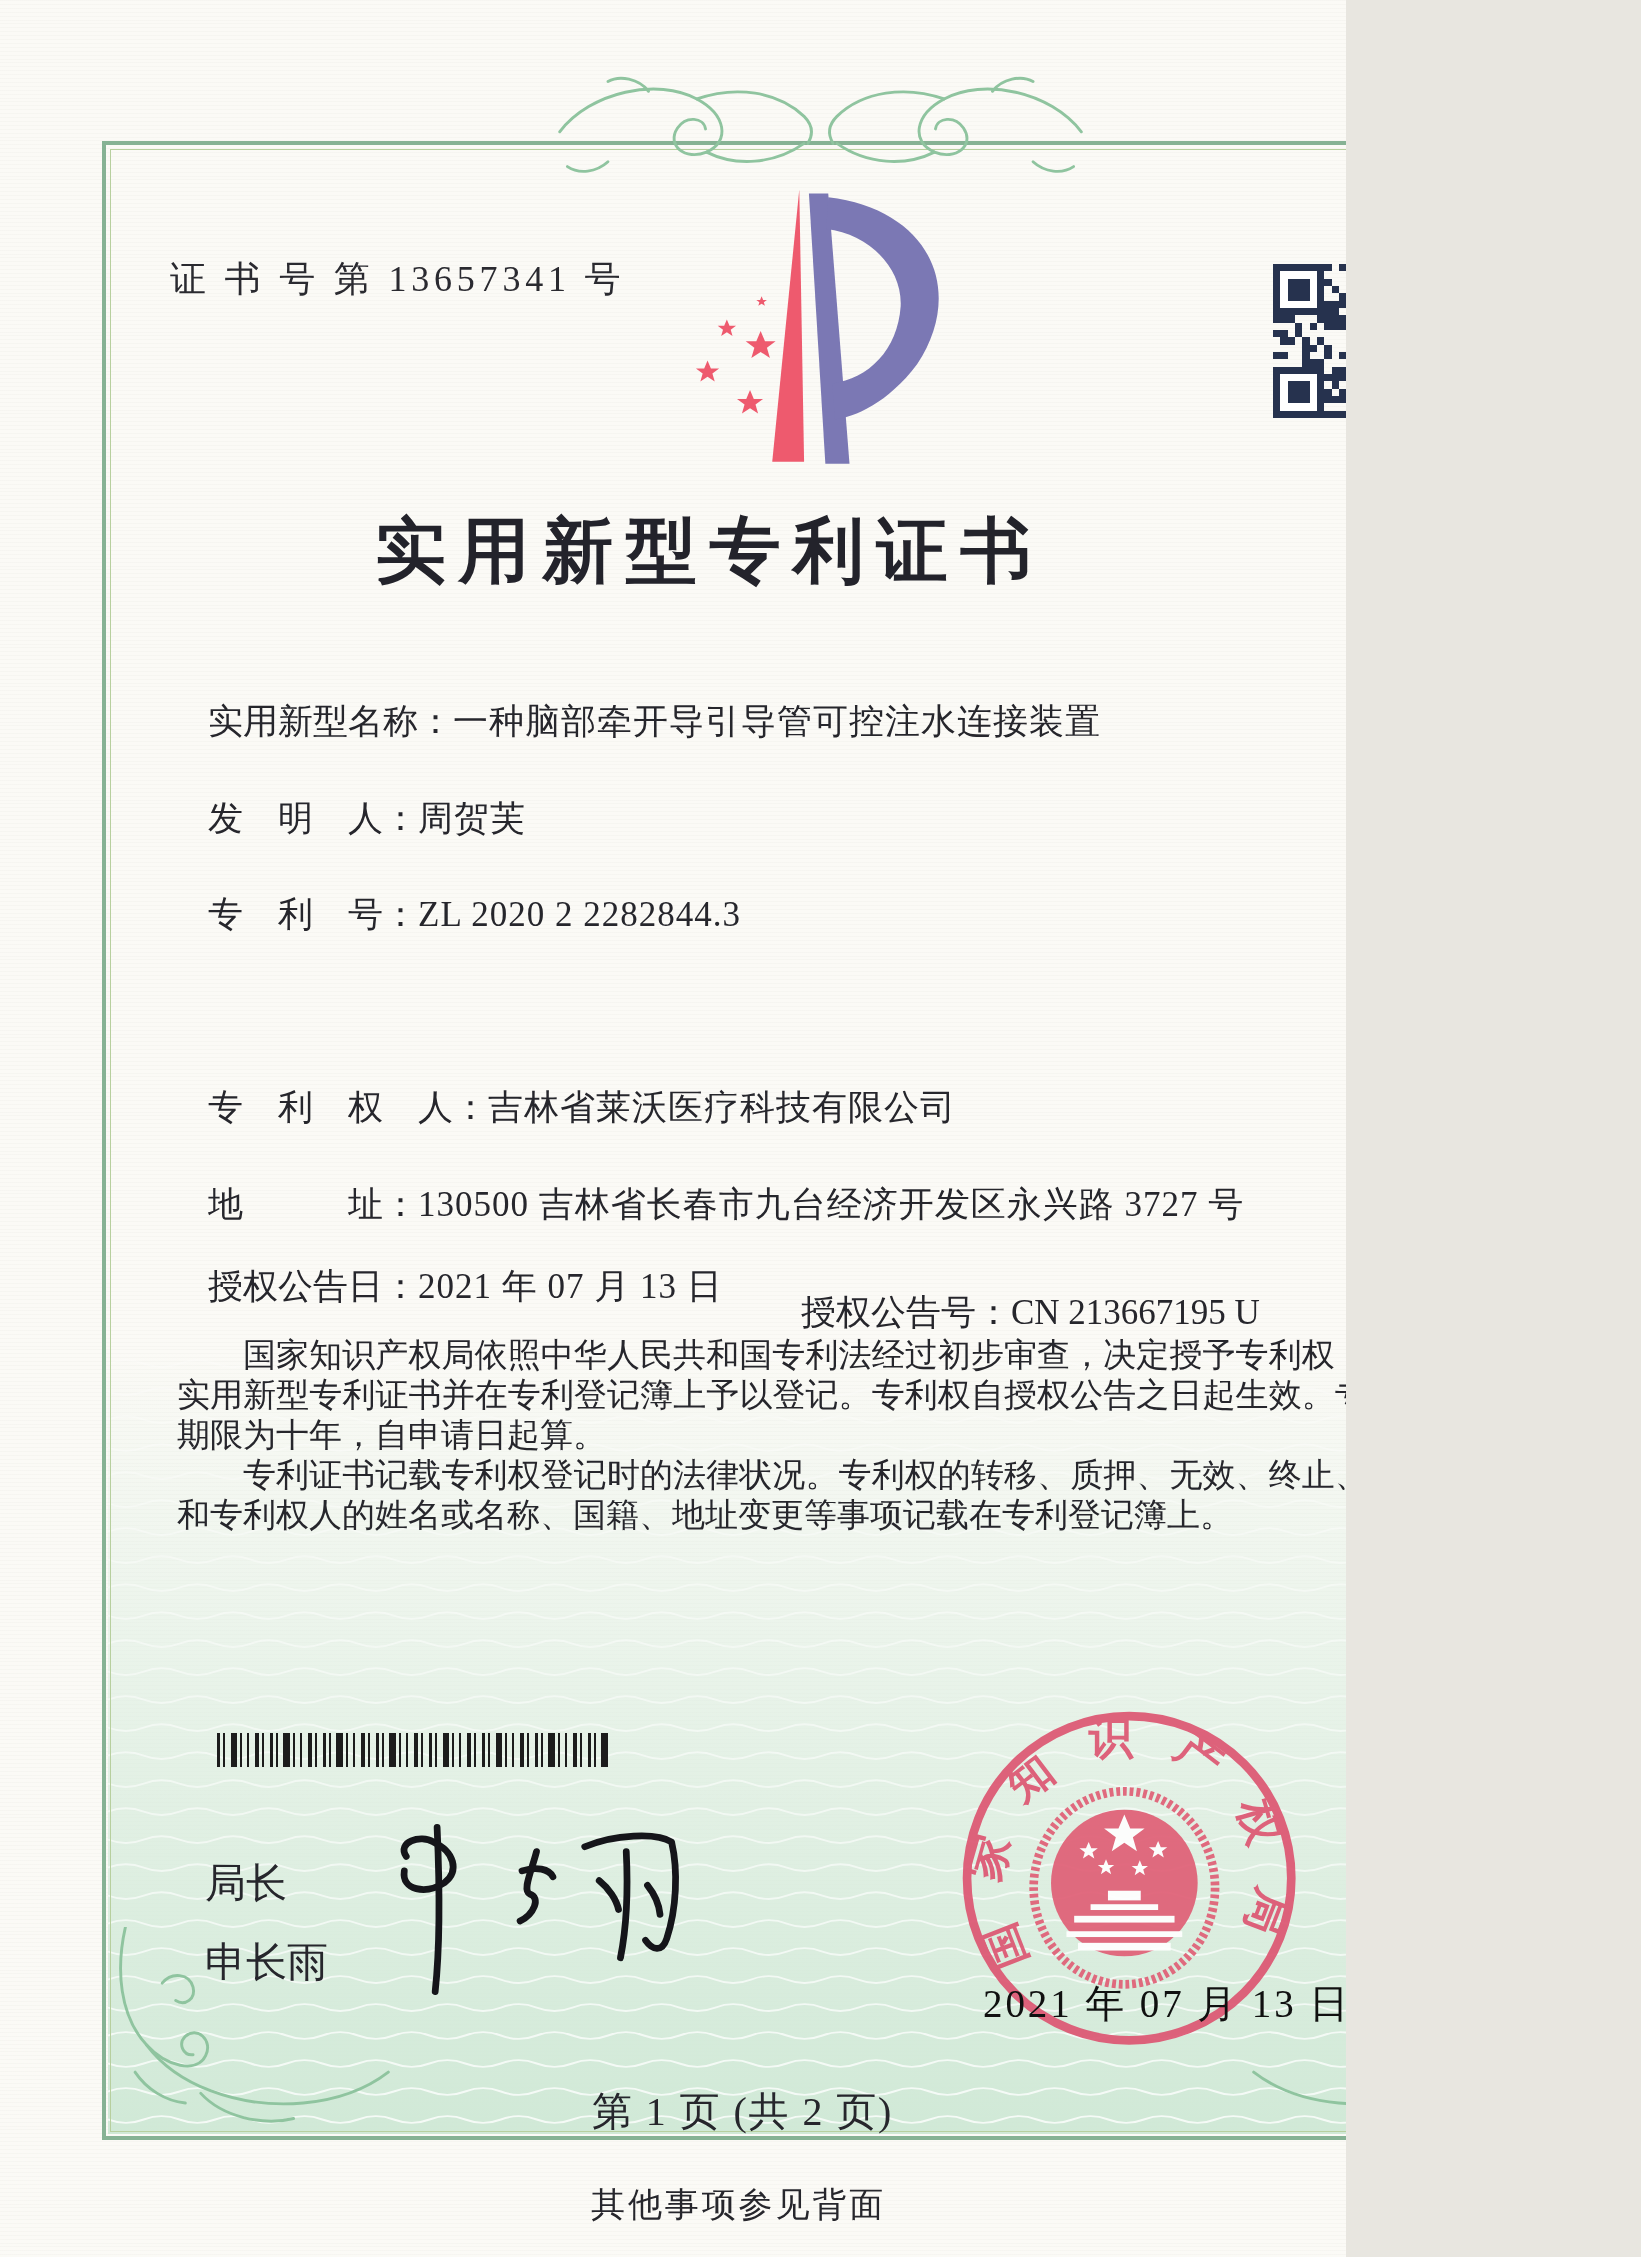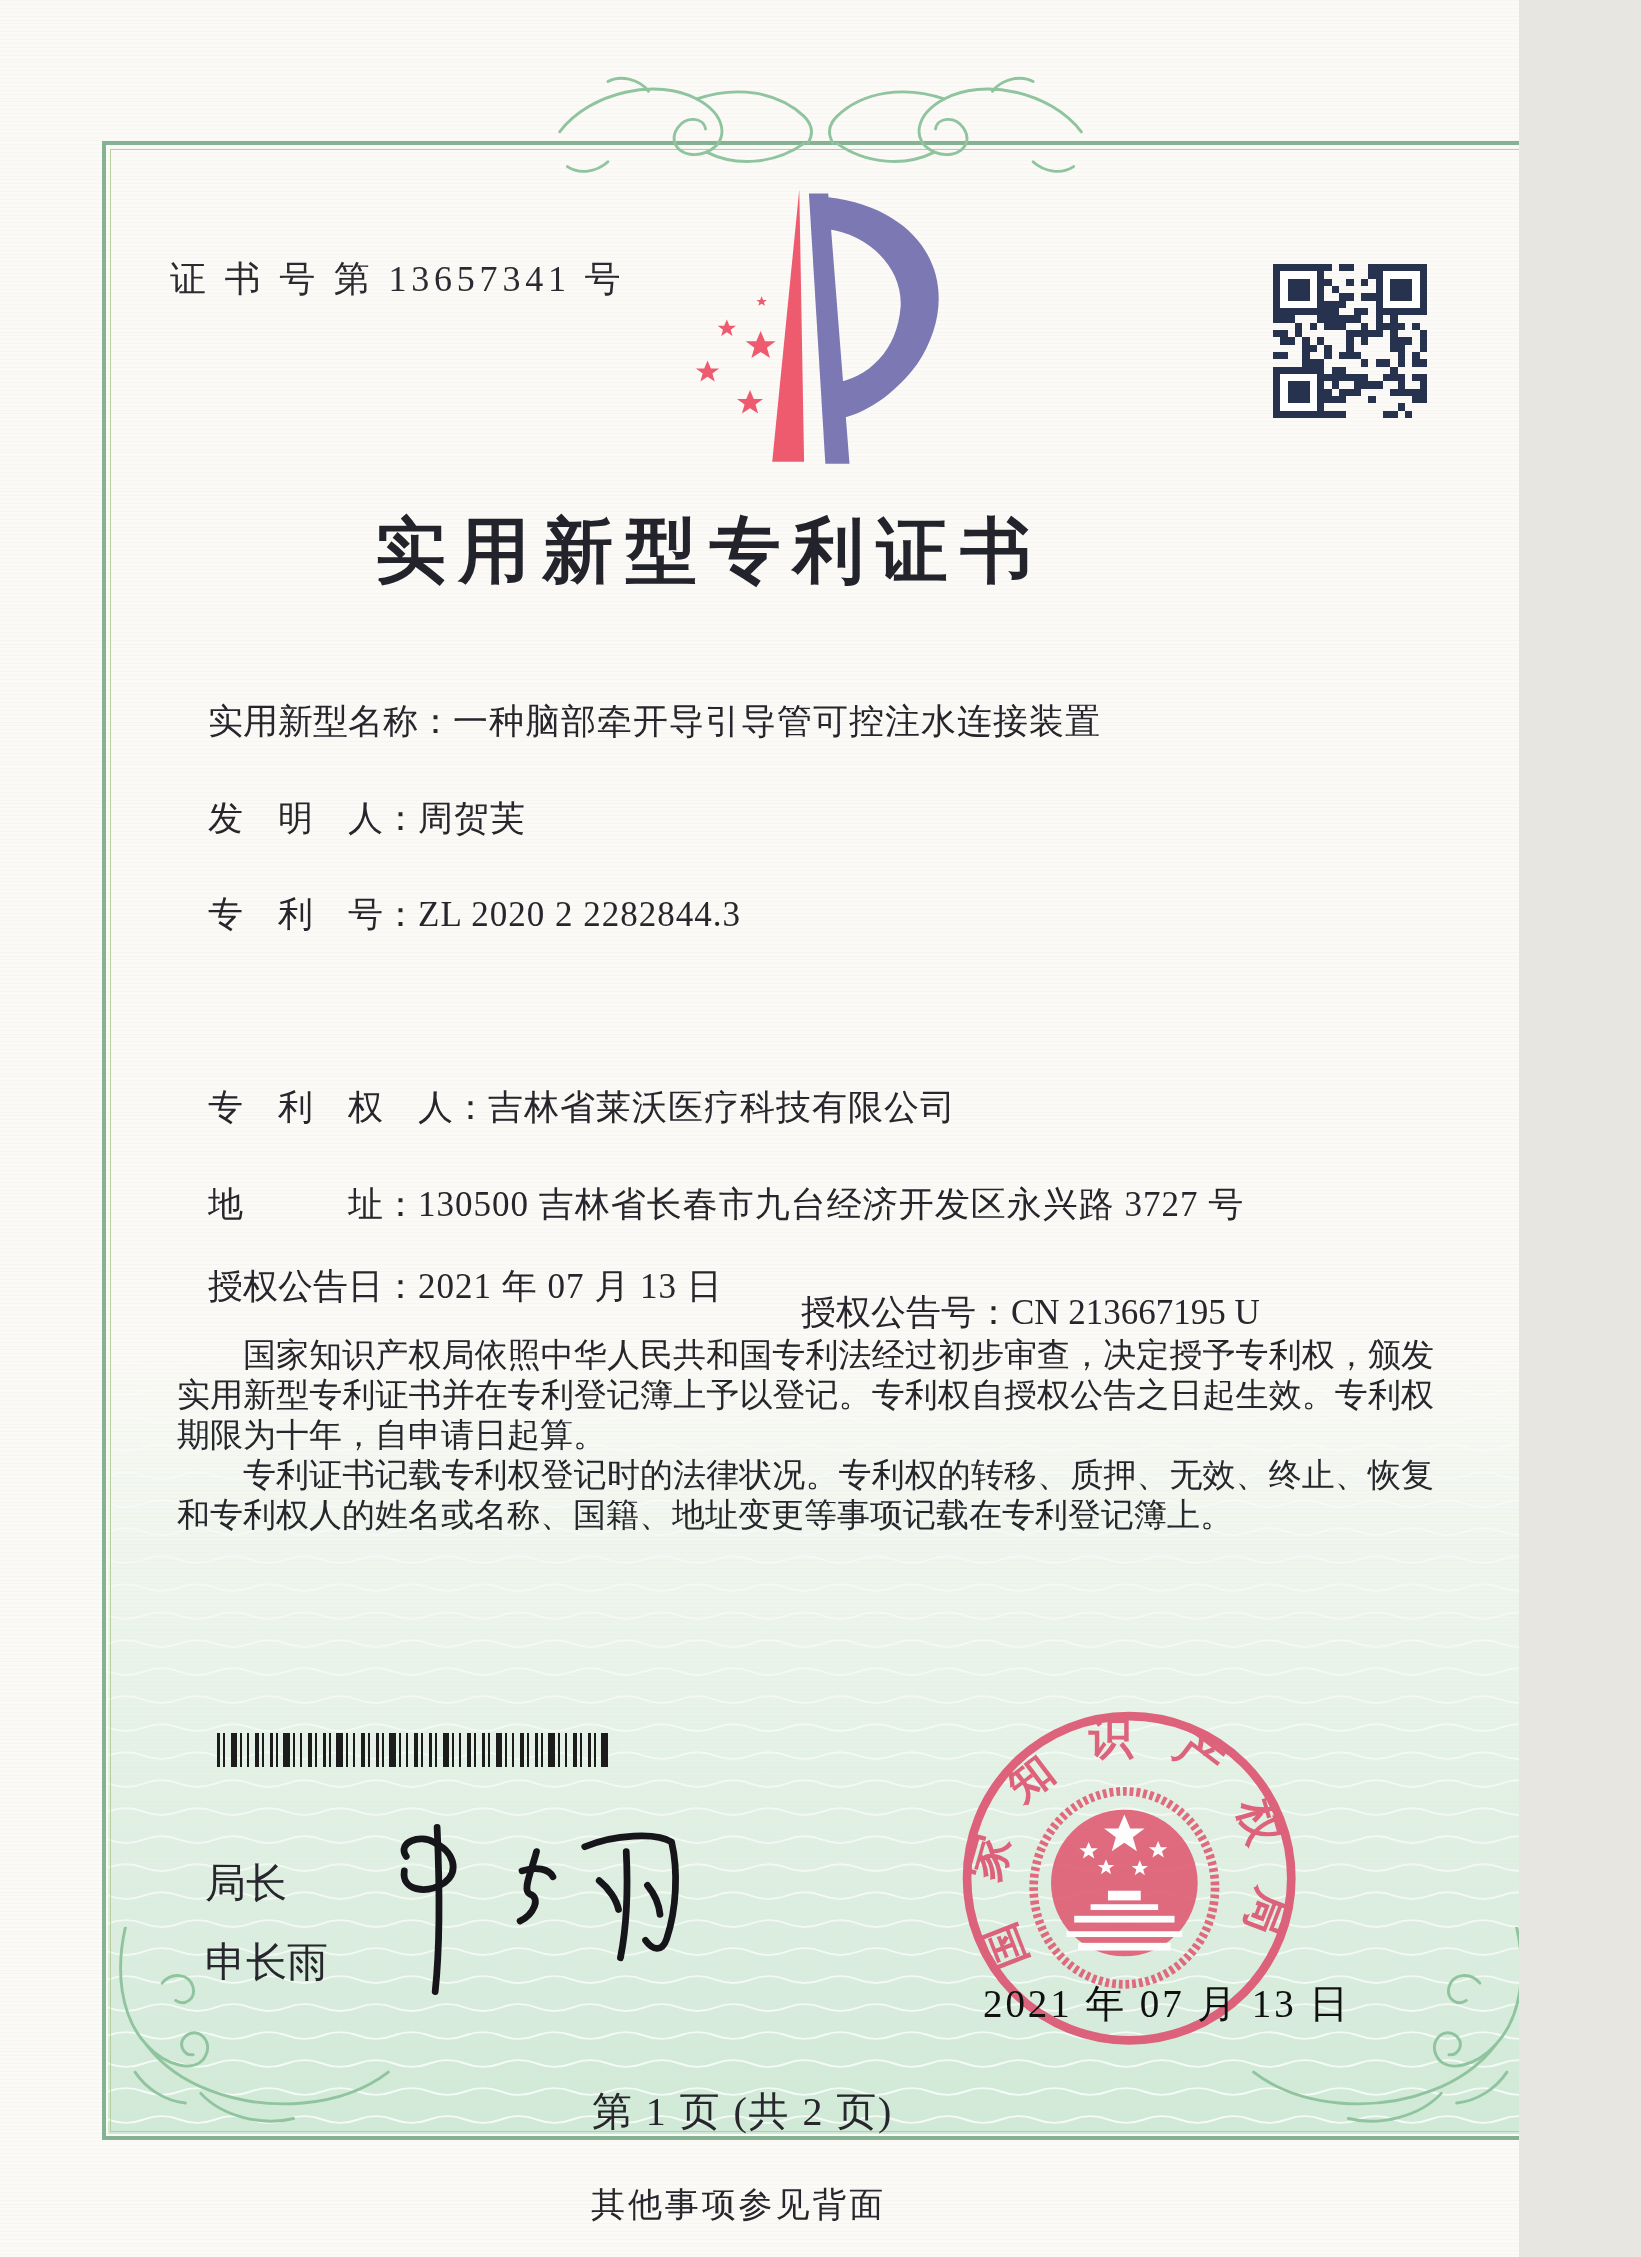--- a/index.html
+++ b/index.html
@@ -1,18 +1,18 @@
 <!DOCTYPE html>
 <html><head>
 <meta charset="utf-8">
 <style>
   html,body{margin:0;padding:0;}
   body{background:#e8e6e0;}
   .page{
-    position:relative; width:1519px; height:2257px; overflow:hidden;
+    position:relative; width:1346px; height:2257px; overflow:hidden;
     background-color:#fbfaf6;
     background-image:repeating-linear-gradient(180deg, rgba(120,125,110,0.035) 0 1px, transparent 1px 3.9px);
     font-family:"Liberation Serif","DejaVu Serif",serif;
     color:#26262c;
   }
   
   .frame{
     position:absolute; left:102px; top:141px; width:1437px; height:1999px;
     box-sizing:border-box; border:4.8px solid #86b294;
   }

